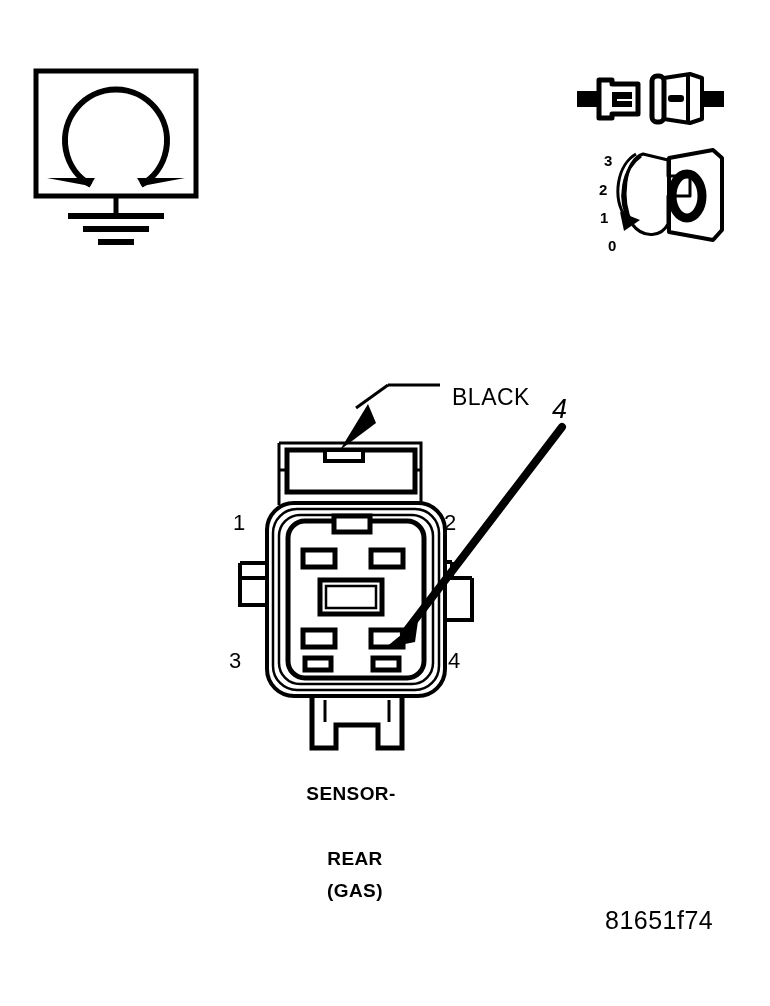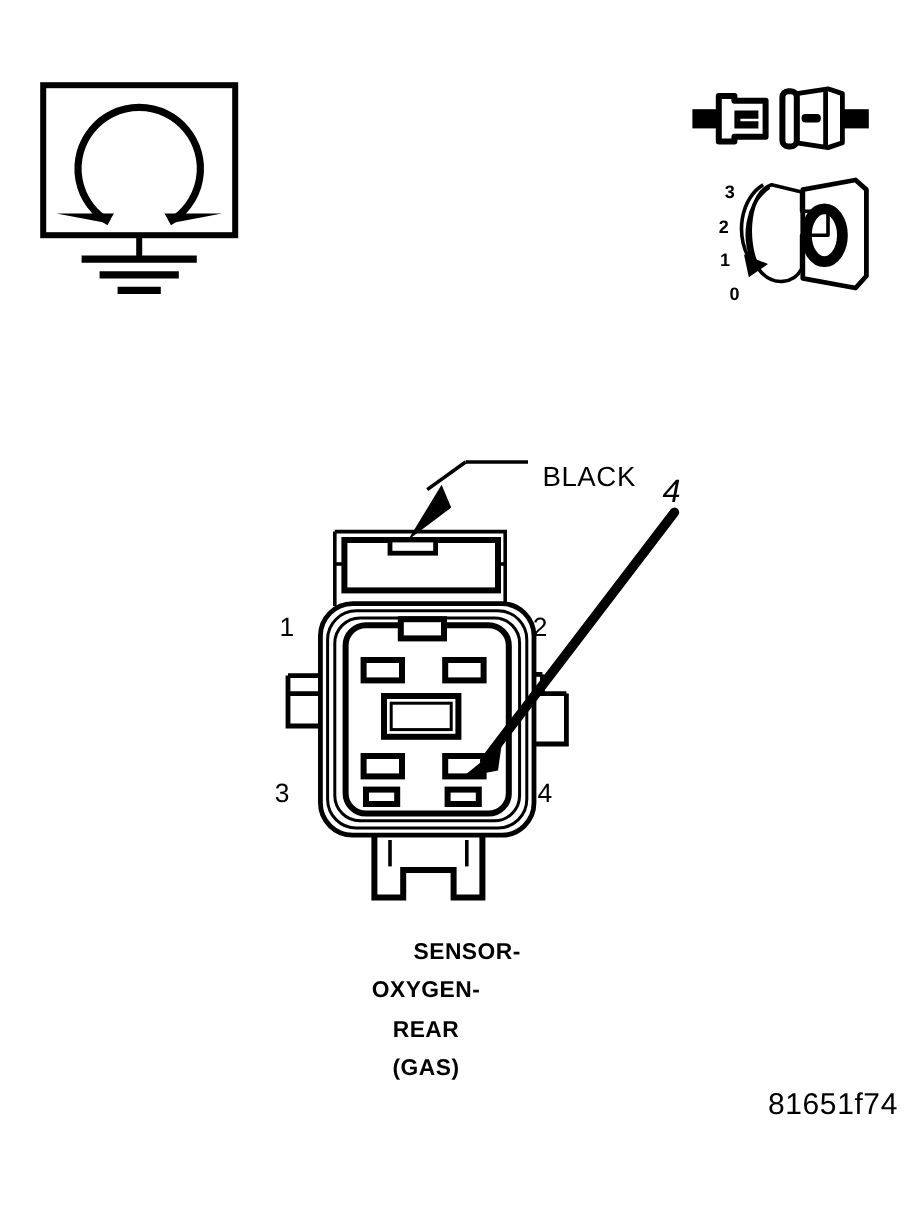--- a/index.html
+++ b/index.html
@@ -198,20 +198,19 @@
   <div class="txt pin-num" style="left:448px; top:650px;">4</div>
 
   <div class="txt dial-num" style="left:604px; top:153px;">3</div>
 
   <div class="txt dial-num" style="left:599px; top:182px;">2</div>
 
   <div class="txt dial-num" style="left:600px; top:210px;">1</div>
 
   <div class="txt dial-num" style="left:608px; top:238px;">0</div>
 
-  <div class="txt part-name" style="left:244px; top:784px; width:190px;text-align:right;">SENSOR-</div>
-  <div class="txt part-name" style="left:260px; top:816px; width:190px;">OXYGEN-</div>
+  <div class="txt part-name" style="left:256px; top:784px; width:190px;">SENSOR-</div>
   <div class="txt part-name" style="left:260px; top:881px; width:190px;">(GAS)</div>
   <div class="txt part-name" style="left:260px; top:849px; width:190px;">REAR</div>
 
-  <div class="txt fig-id" style="left:605px; top:908px;margin-left:35px;">81651f74</div>
+  <div class="txt fig-id" style="left:605px; top:908px;">81651f74</div>
 
 </div>
 
 </body></html>

